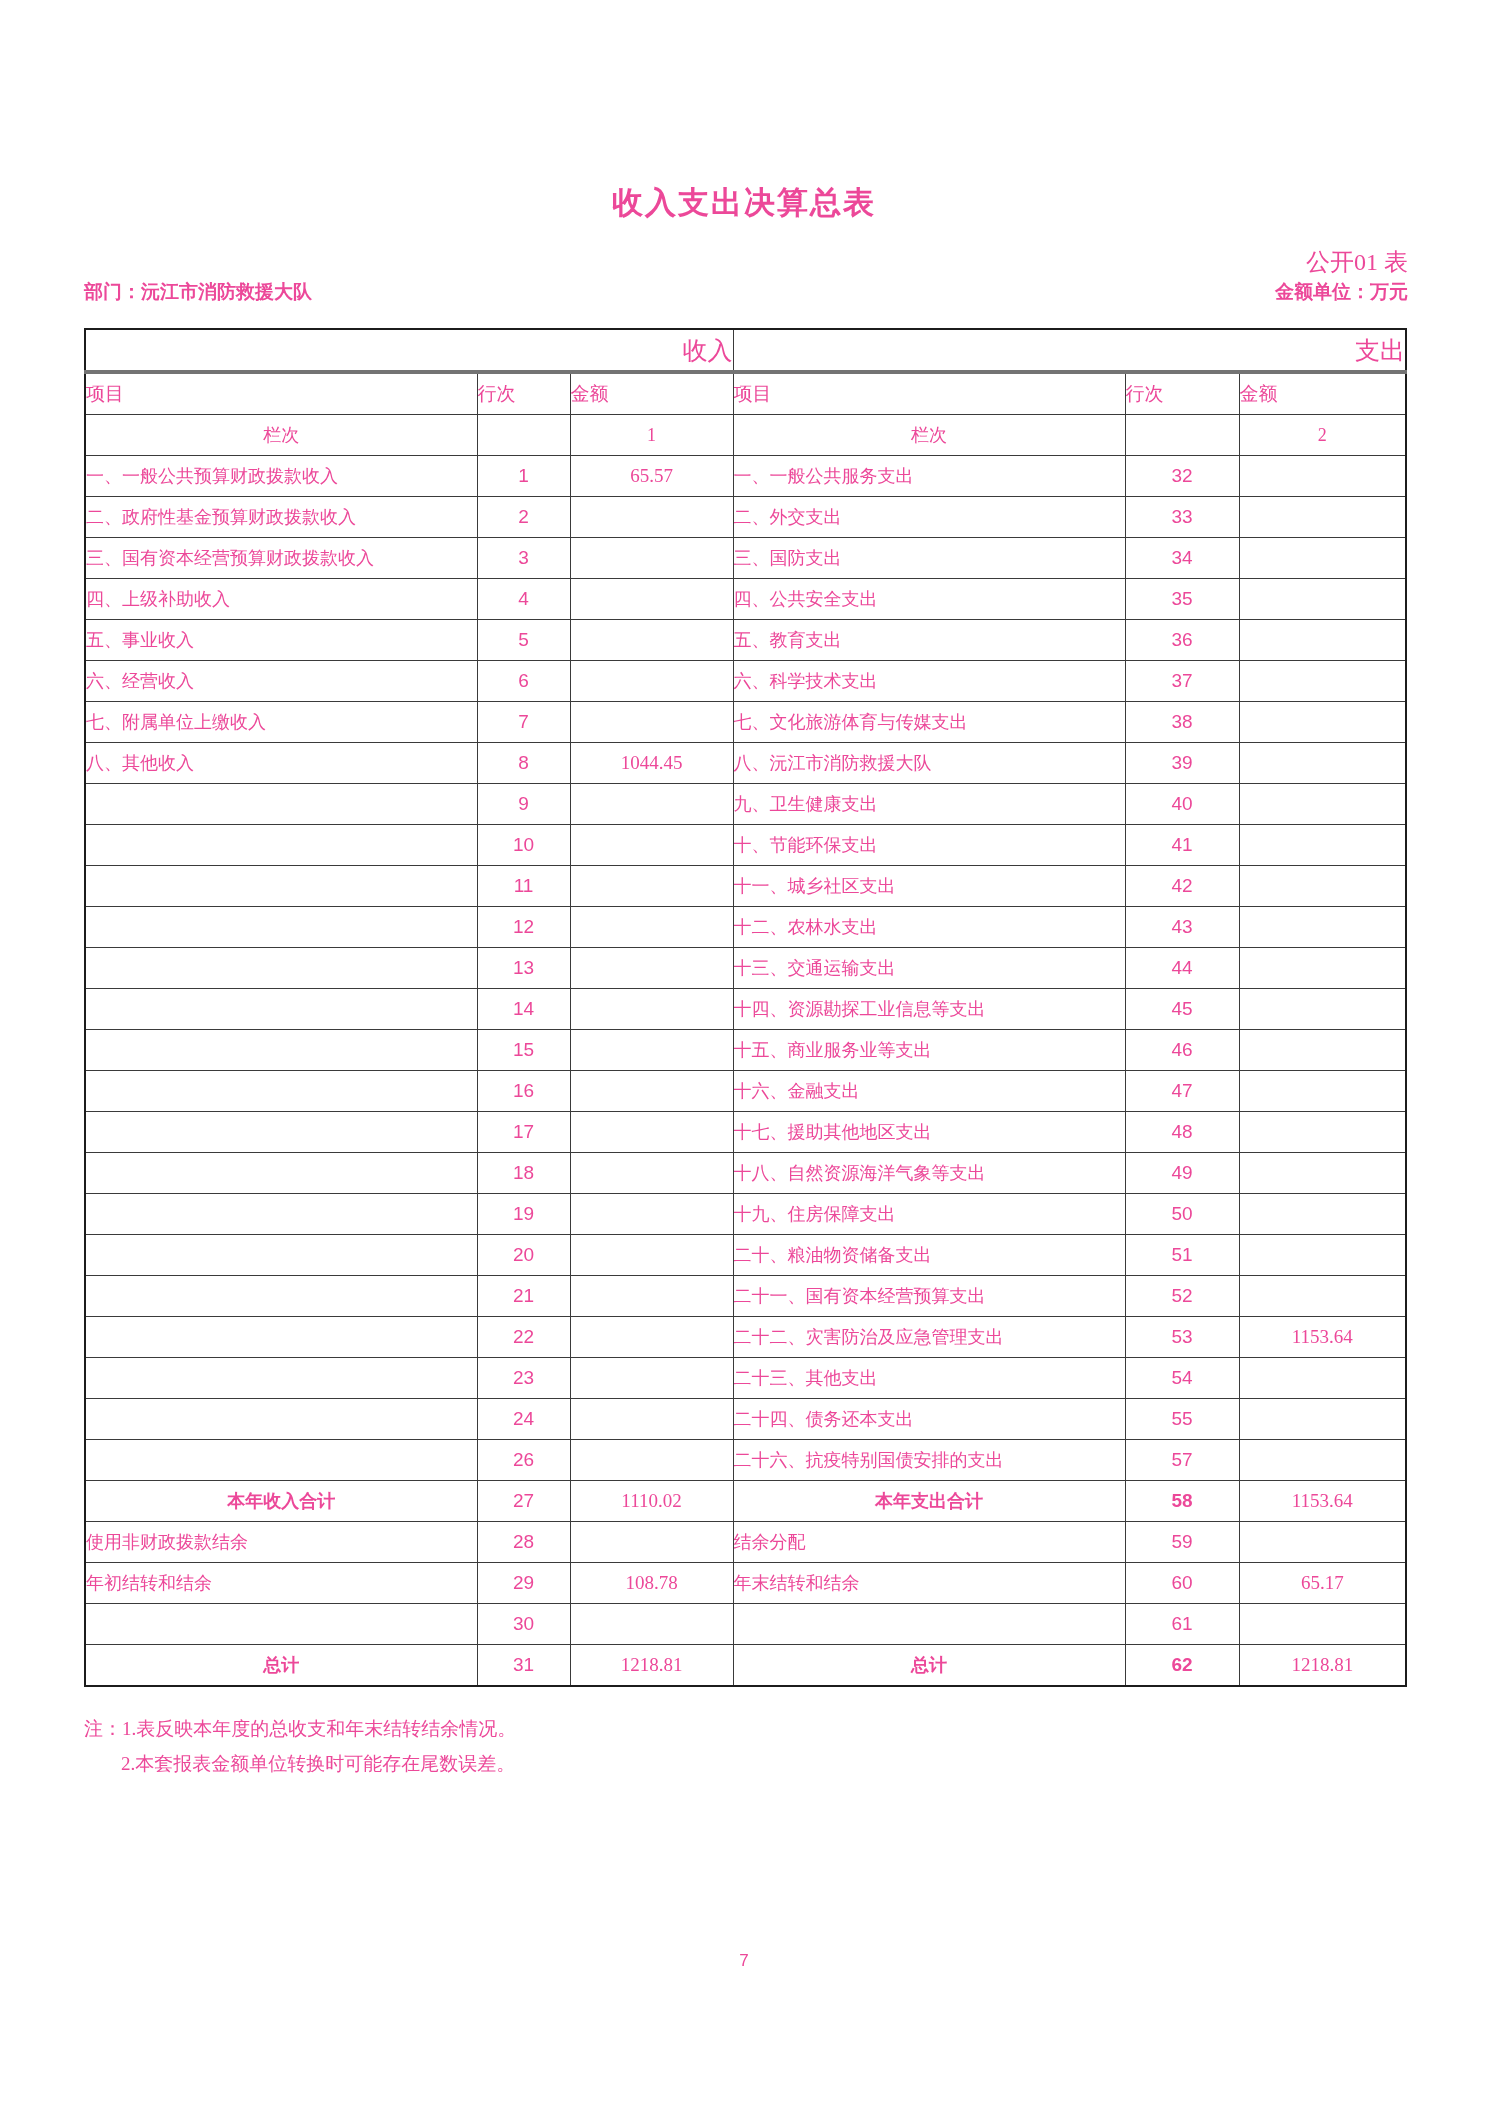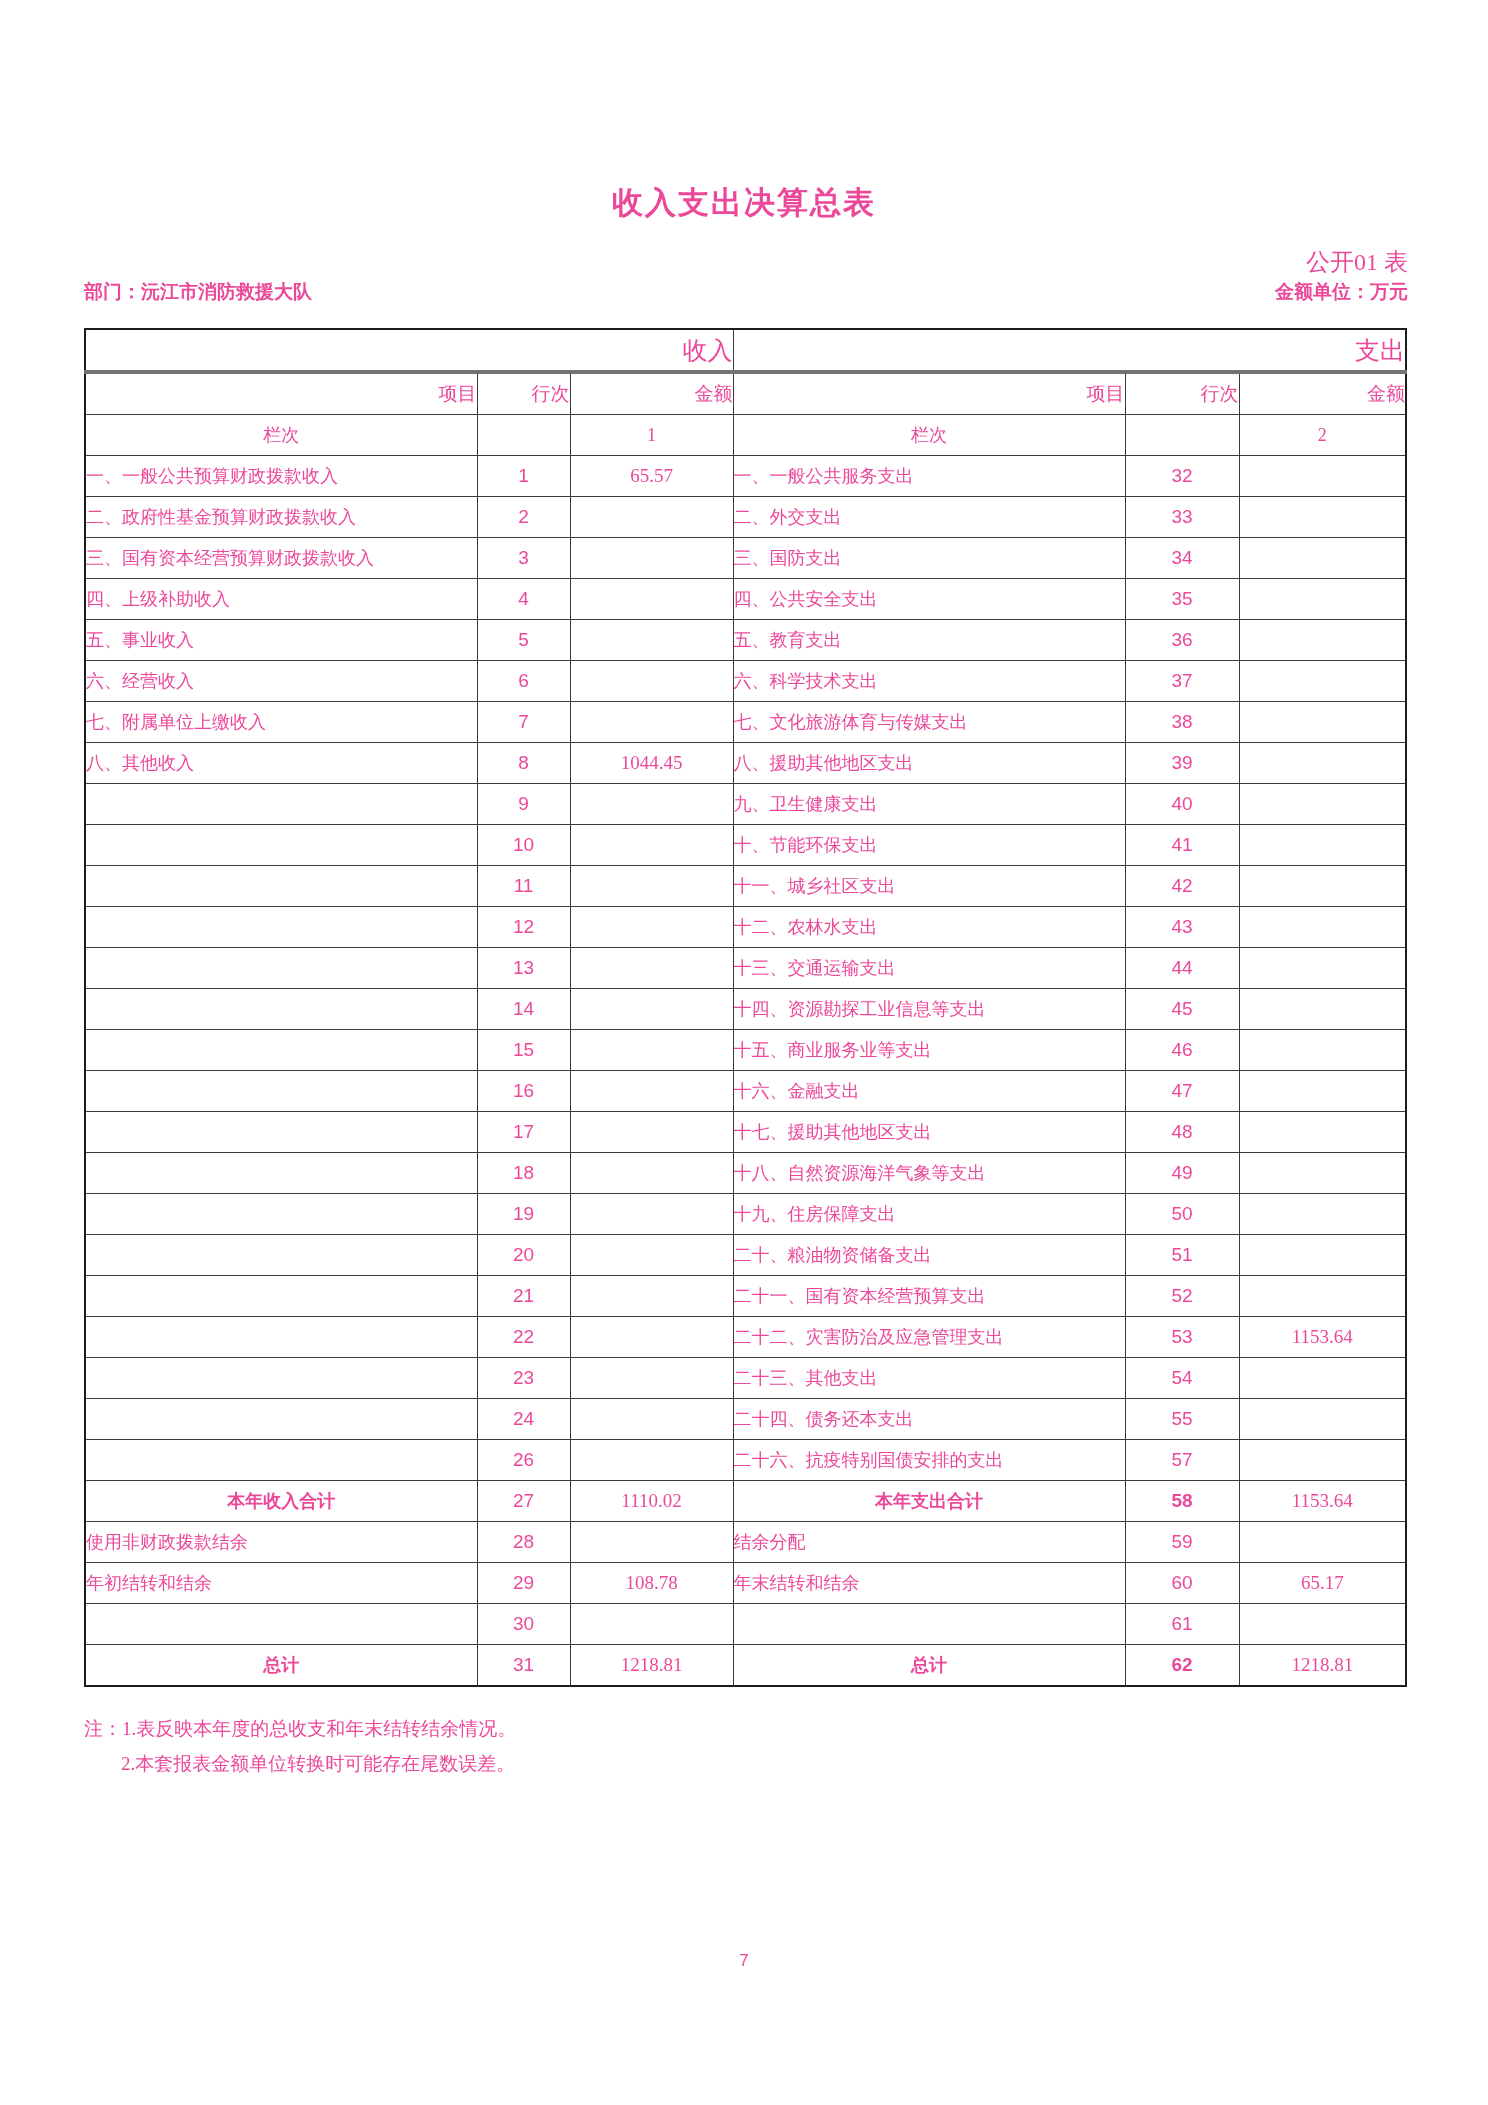--- a/index.html
+++ b/index.html
@@ -35,21 +35,21 @@
     padding:0;
     overflow:hidden;white-space:nowrap;
     height:40px;
     vertical-align:middle;
   }
   table.main{border:2px solid #1c1c1c;}
   tr.sec-header td{
     text-align:right;font-size:25px;
     border-bottom:4px solid #737373;
   }
-  tr.col-header td{text-align:right;font-size:19px;}
+  tr.col-header td{text-align:left;font-size:19px;}
   tr.lanci td{text-align:center;}
   tbody td{height:40.5px;}
   td.item{text-align:left;padding-left:14px;font-size:18px;}
   td.rno{
     text-align:center;
     font-family:"Liberation Sans","DejaVu Sans",sans-serif;
     font-size:19px;
   }
   td.amt{
     text-align:center;
@@ -170,21 +170,21 @@
           <td class="rno">7</td>
           <td class="amt"></td>
           <td class="item">七、文化旅游体育与传媒支出</td>
           <td class="rno">38</td>
           <td class="amt"></td>
         </tr>
         <tr>
           <td class="item">八、其他收入</td>
           <td class="rno">8</td>
           <td class="amt">1044.45</td>
-          <td class="item">八、援助其他地区支出</td>
+          <td class="item">八、沅江市消防救援大队</td>
           <td class="rno">39</td>
           <td class="amt"></td>
         </tr>
         <tr>
           <td class="item"></td>
           <td class="rno">9</td>
           <td class="amt"></td>
           <td class="item">九、卫生健康支出</td>
           <td class="rno">40</td>
           <td class="amt"></td>

